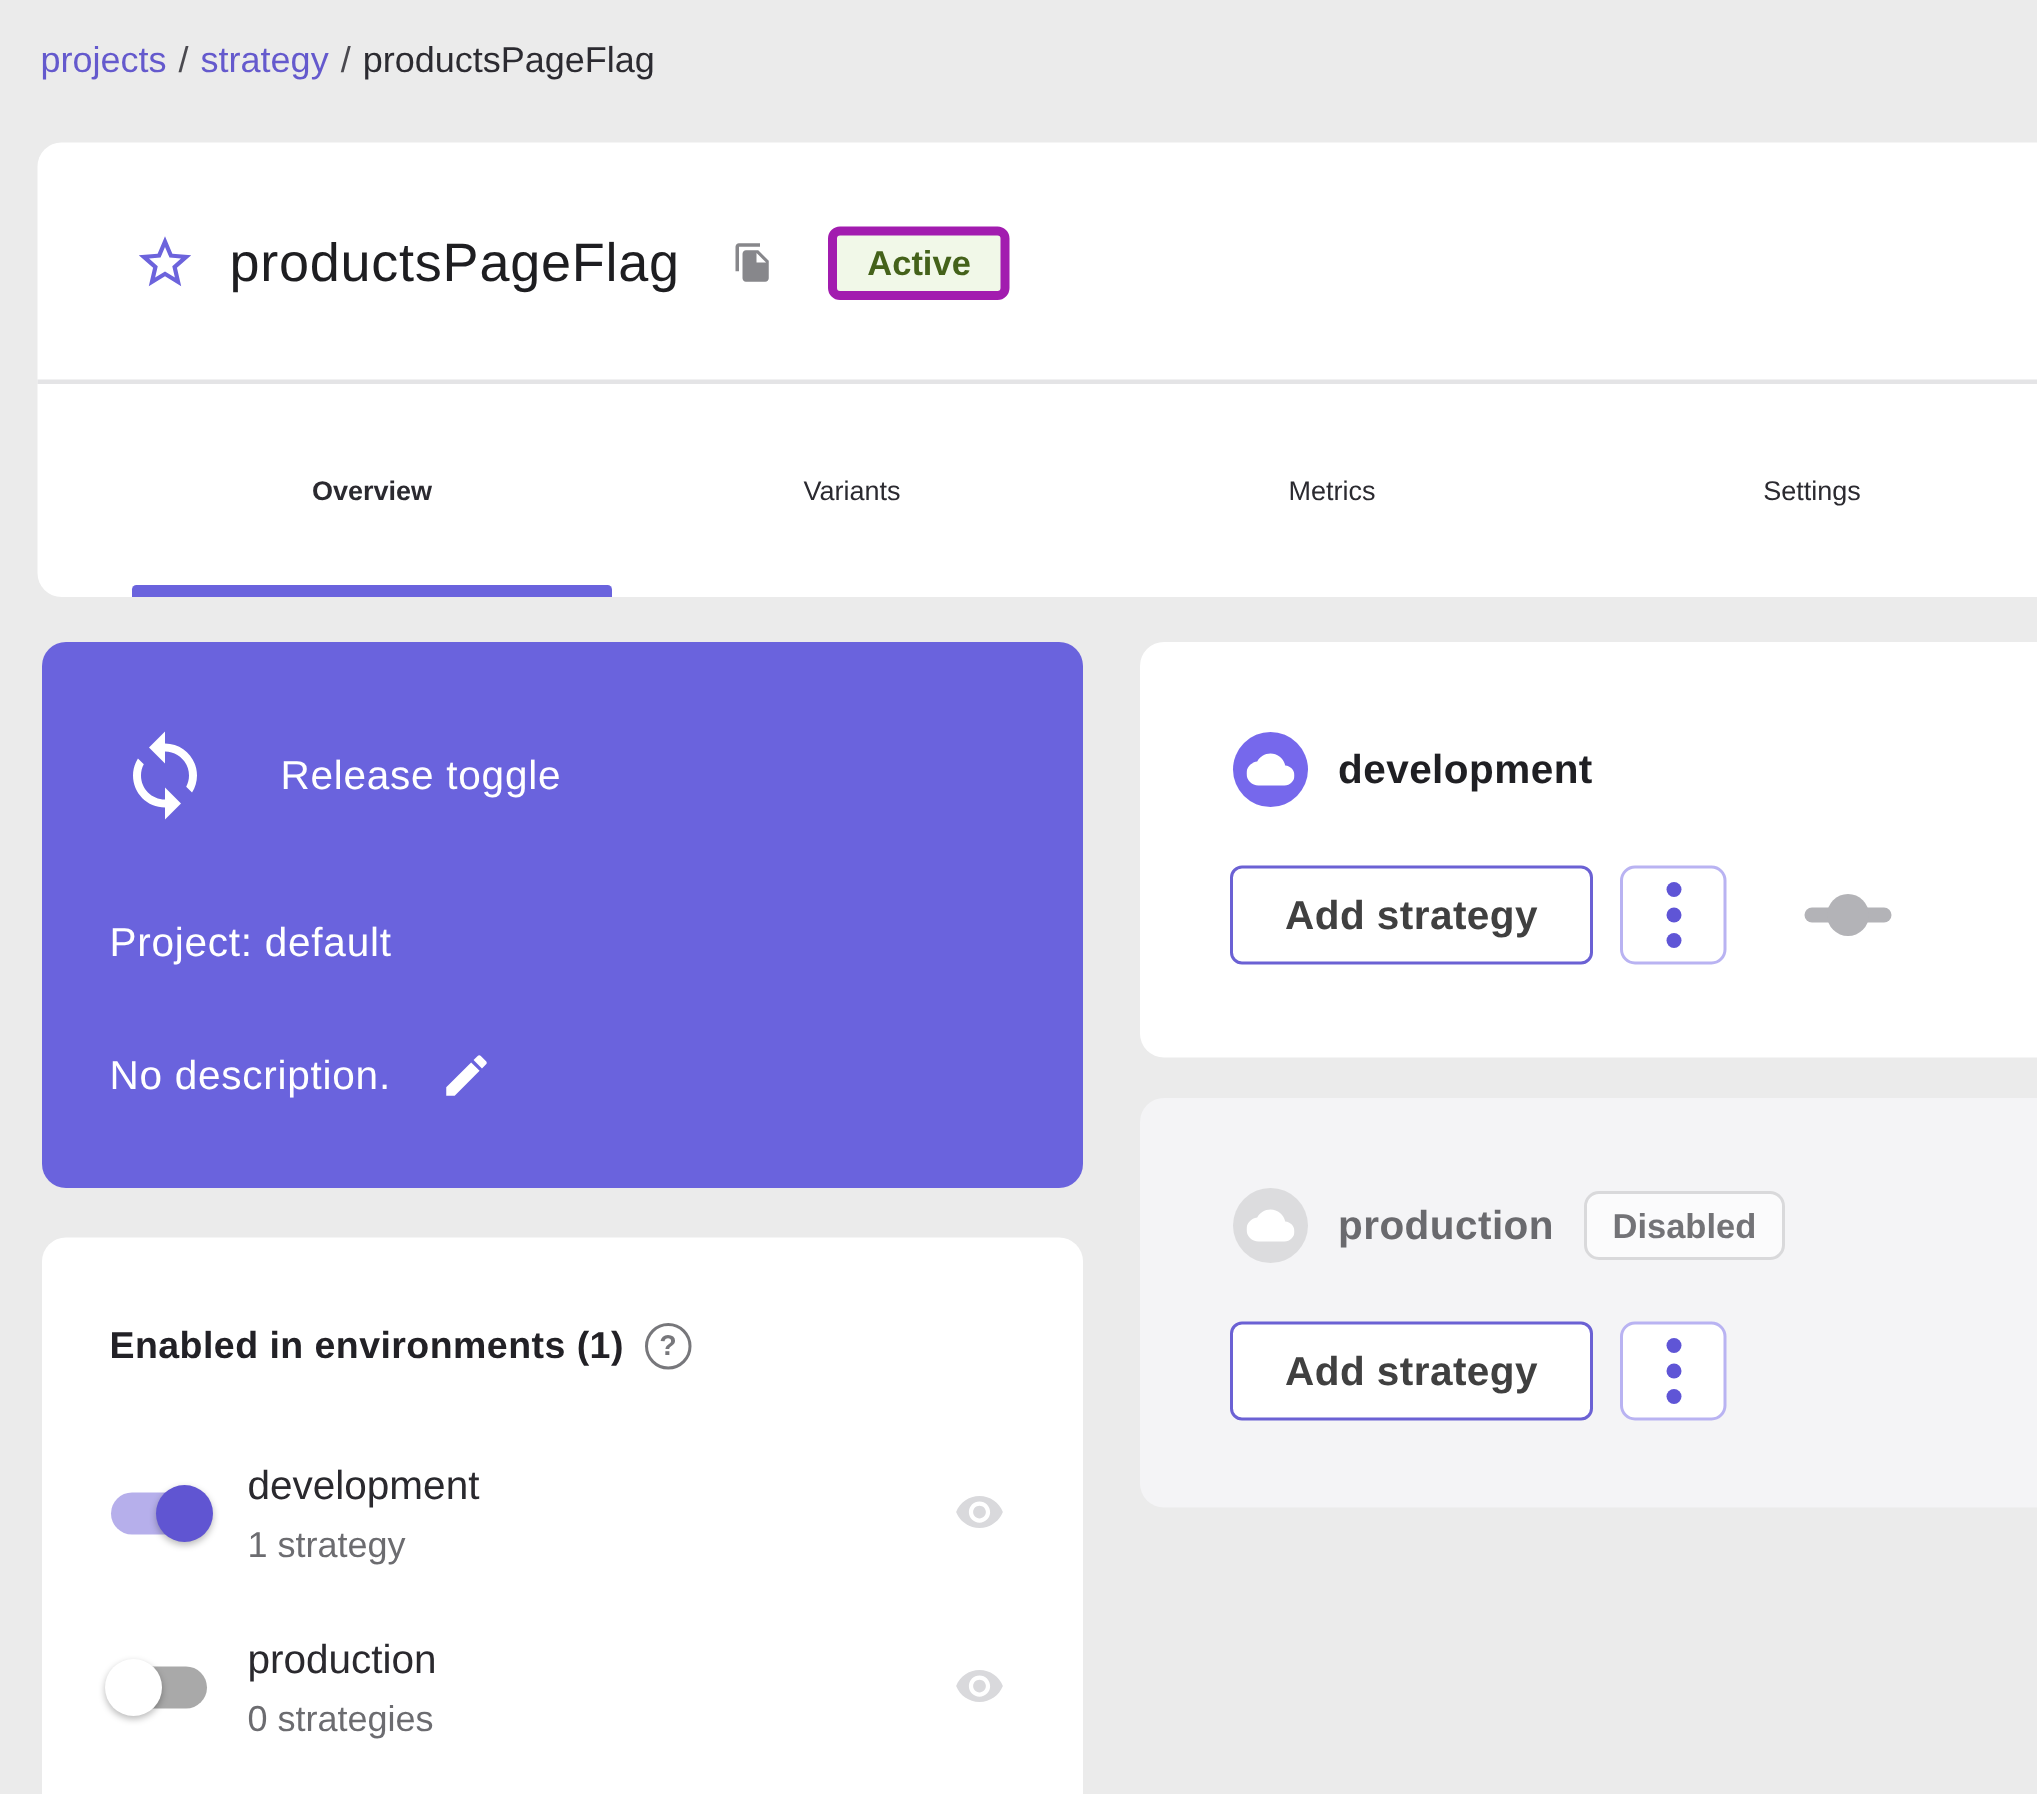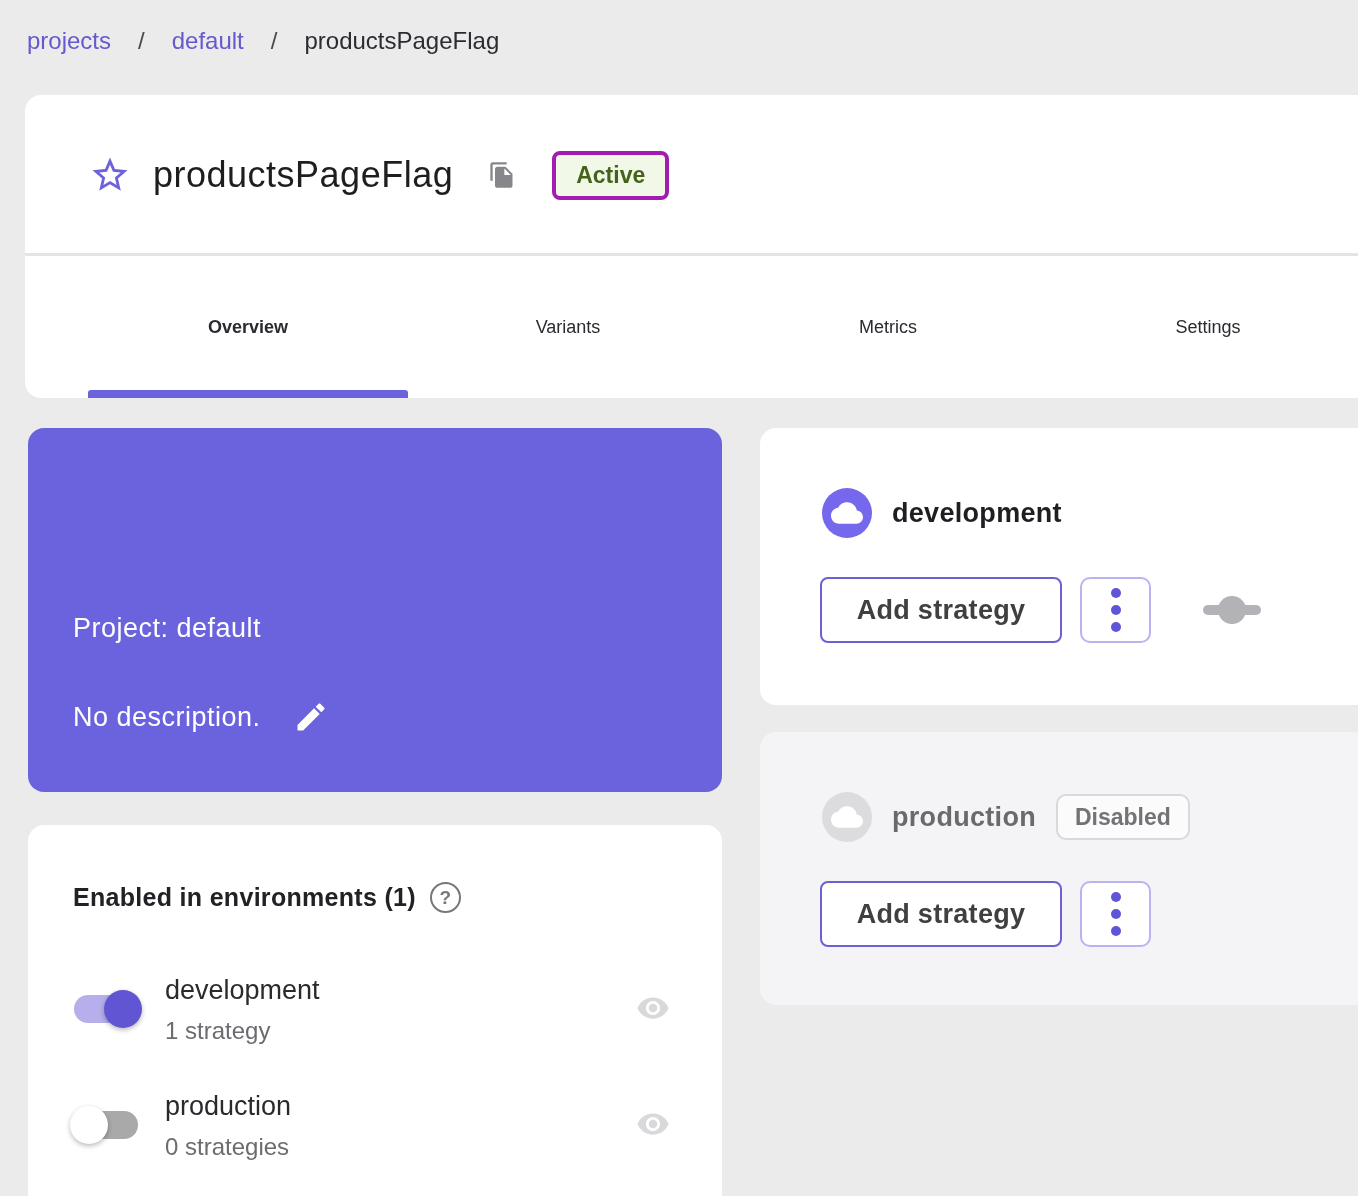--- a/index.html
+++ b/index.html
@@ -4,32 +4,32 @@
 <style>
   * { margin:0; padding:0; box-sizing:border-box; }
   html,body { width:1358px; height:1196px; overflow:hidden; }
   body {
     background:#ebebeb;
     font-family:"Liberation Sans","DejaVu Sans",sans-serif;
     position:relative;
     color:#1f1f23;
   }
   
-  .breadcrumb { position:absolute; left:27px; top:27px; display:flex; gap:27px; font-size:24px; align-items:center; }
+  .breadcrumb { position:absolute; left:27px; top:27px; display:flex; gap:8px; font-size:24px; align-items:center; }
   .breadcrumb .crumb-link { color:#6459cd; cursor:pointer; }
   .breadcrumb .crumb-current { color:#2c2b31; }
   .breadcrumb .sep { color:#4a494f; }
 
   
   .header-card { position:absolute; left:25px; top:95px; width:1360px; height:303px; background:#ffffff; border-radius:16px; }
   .title-row { position:absolute; left:0; top:0; right:0; height:160px; display:flex; align-items:center; padding-left:63px; }
   .star-btn { width:44px; height:44px; display:flex; align-items:center; justify-content:center; cursor:pointer; }
   .flag-title { font-size:36px; font-weight:500; color:#1e1e21; margin-left:21px; letter-spacing:0.5px; }
   .copy-btn { margin-left:35px; cursor:pointer; display:flex; align-items:center; }
-  .status-badge { margin-left:36px; height:49px; display:flex; align-items:center; padding:0 20px; background:#f1f8e8; border:4px solid #a21caf; border-radius:8px; font-size:23px; font-weight:bold; color:#44621a; }
+  .status-badge { margin-left:36px; height:49px; display:flex; align-items:center; padding:0 20px; background:#f1f8e8; border:6px solid #a21caf; border-radius:8px; font-size:23px; font-weight:bold; color:#44621a; }
   .header-divider { position:absolute; left:0; right:0; top:158px; height:3px; background:#e4e4e6; }
   .tabs-row { position:absolute; left:63px; top:161px; height:142px; display:flex; }
   .tab { width:320px; height:100%; display:flex; align-items:center; justify-content:center; font-size:18px; color:#2b2a30; cursor:pointer; position:relative; }
   .tab.active { font-weight:bold; }
   .tab-underline { position:absolute; left:0; bottom:-0px; width:320px; height:8px; background:#6a63dd; border-radius:3px 3px 0 0; }
 
   
   .release-card { position:absolute; left:28px; top:428px; width:694px; height:364px; background:#6a63dd; border-radius:16px; color:#ffffff; }
   .release-head { position:absolute; left:50px; top:57px; display:flex; align-items:center; }
   .release-head .title { font-size:27px; margin-left:45px; letter-spacing:0.5px; }
@@ -71,21 +71,21 @@
   .strategy-slider { margin-left:52px; position:relative; width:58px; height:30px; cursor:pointer; }
   .strategy-slider .bar { position:absolute; left:0; top:10px; width:58px; height:10px; border-radius:5px; background:#b3b3b7; }
   .strategy-slider .knob { position:absolute; left:15px; top:1px; width:28px; height:28px; border-radius:50%; background:#b3b3b7; }
 </style>
 </head>
 <body>
 
 <nav class="breadcrumb">
   <span class="crumb-link">projects</span>
   <span class="sep">/</span>
-  <span class="crumb-link">default</span>
+  <span class="crumb-link">strategy</span>
   <span class="sep">/</span>
   <span class="crumb-current">productsPageFlag</span>
 </nav>
 
 <section class="header-card">
   <div class="title-row">
     <span class="star-btn">
       <svg width="42" height="42" viewBox="0 0 24 24" fill="#6c63dc">
           <path d="M22 9.24l-7.19-.62L12 2 9.19 8.63 2 9.24l5.46 4.73L5.82 21 12 17.27 18.18 21l-1.63-7.03L22 9.24zM12 15.4l-3.76 2.27 1-4.28-3.32-2.88 4.38-.38L12 6.1l1.71 4.04 4.38.38-3.32 2.88 1 4.28L12 15.4z"></path>
         </svg>
@@ -110,20 +110,26 @@
     <div class="tab">
       <span>Metrics</span>
     </div>
     <div class="tab">
       <span>Settings</span>
     </div>
   </div>
 </section>
 
 <section class="release-card">
+  <div class="release-head">
+    <svg width="64" height="64" viewBox="0 0 24 24" fill="#ffffff">
+        <path d="M12 4V1L8 5l4 4V6c3.31 0 6 2.69 6 6 0 1.01-.25 1.97-.7 2.8l1.46 1.46C19.54 15.03 20 13.57 20 12c0-4.42-3.58-8-8-8zm0 14c-3.31 0-6-2.69-6-6 0-1.01.25-1.97.7-2.8L5.24 7.74C4.46 8.97 4 10.43 4 12c0 4.42 3.58 8 8 8v3l4-4-4-4v3z"></path>
+      </svg>
+    <span class="title">Release toggle</span>
+  </div>
   <div class="release-project">Project: default</div>
   <div class="release-desc">
     <span>No description.</span>
     <span class="edit-btn">
       <svg width="36" height="36" viewBox="0 0 24 24" fill="#ffffff">
           <path d="M3 17.25V21h3.75L17.81 9.94l-3.75-3.75L3 17.25zM20.71 7.04c.39-.39.39-1.02 0-1.41l-2.34-2.34c-.39-.39-1.02-.39-1.41 0l-1.83 1.83 3.75 3.75 1.83-1.83z"></path>
         </svg>
     </span>
   </div>
 </section>

